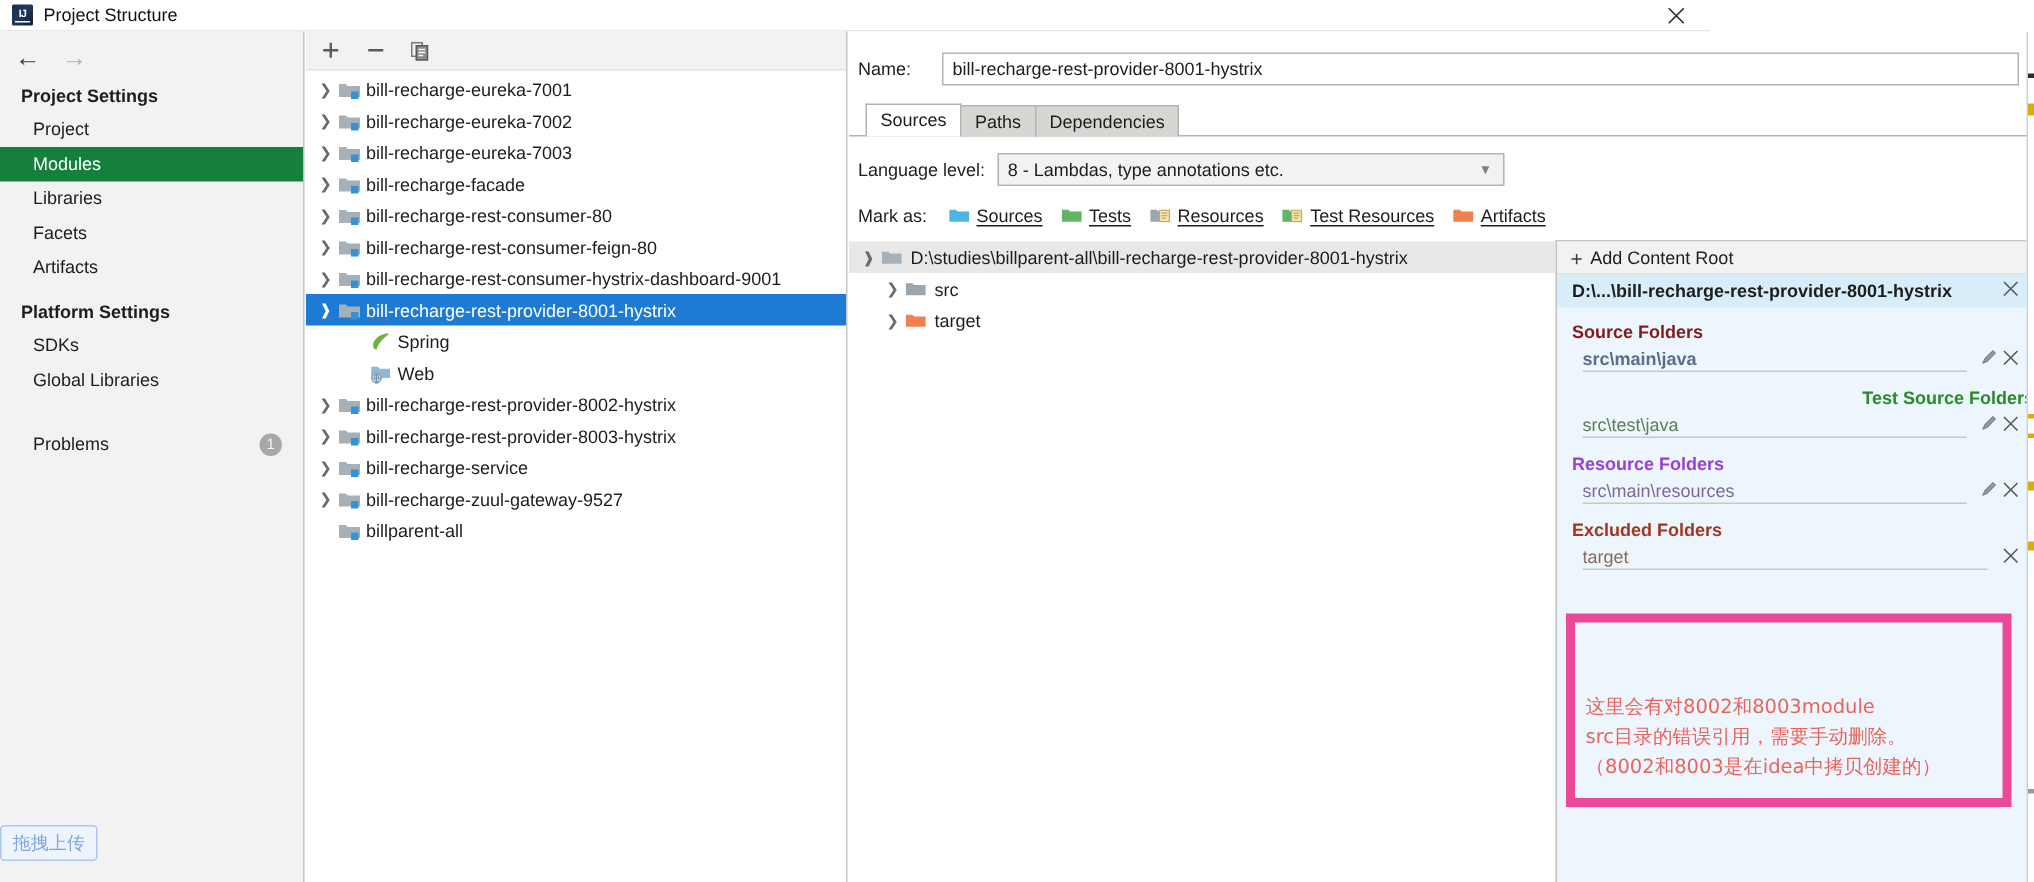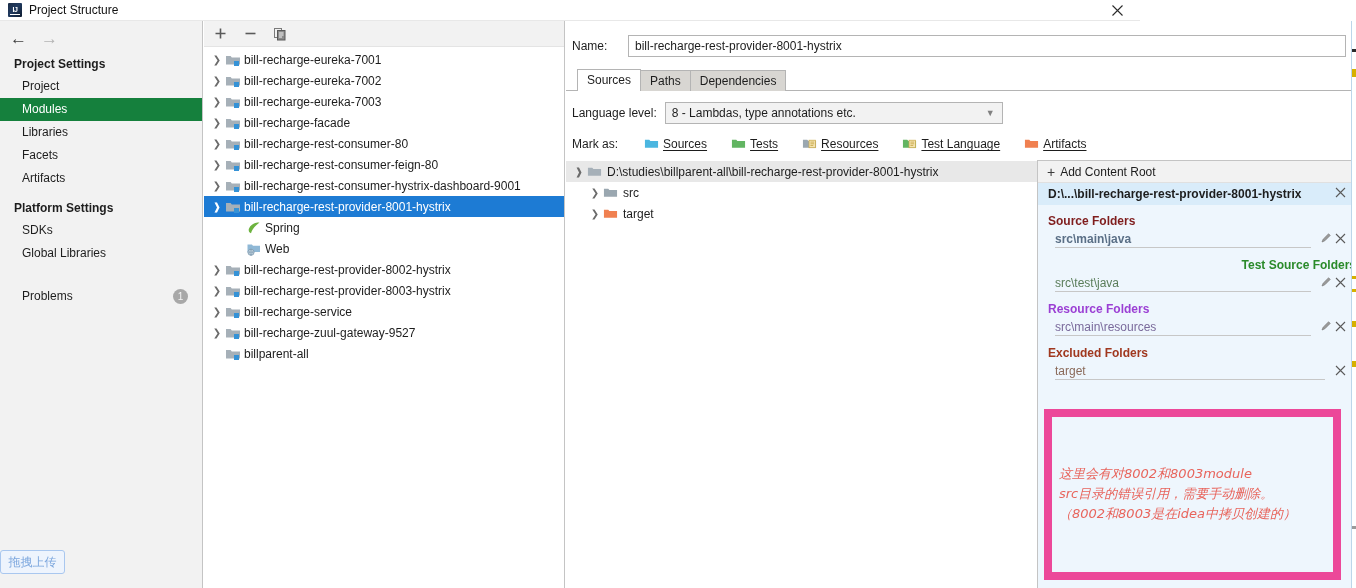--- a/index.html
+++ b/index.html
@@ -216,21 +216,21 @@
   }
   .langselect .chev {
     position: absolute; right: 7px; top: 50%;
     transform: translateY(-50%);
     color: #808080; font-size: 9px;
   }
 
   .markrow {
     display: flex; align-items: center;
     padding: 12px 0 0 6px;
-    gap: 12px;
+    gap: 0;
   }
   .marklabel { font-size: 12px; color: #1d1d1d; margin-right: 14px; }
   .markbtn {
     display: flex; align-items: center; gap: 3px;
     margin-right: 12px; cursor: pointer;
   }
   .markbtn .txt {
     font-size: 12px; color: #1d1d1d;
     text-decoration: underline; text-underline-offset: 2px;
     text-decoration-skip-ink: none;
@@ -296,25 +296,24 @@
   }
   .folderrow.src   .fname { color: #5a6f86; font-weight: bold; }
   .folderrow.test  .fname { color: #5a7d5a; }
   .folderrow.res   .fname { color: #7a6a9b; }
   .folderrow.excl  .fname { color: #8a6a5a; }
   .icon-btn { width: 14px; flex: none; cursor: pointer; text-align: center; }
 
   
   .annot {
     position: absolute; left: 1044px; top: 409px;
-    width: 297px; height: 171px;
-    border: 8px solid #ec4899;
+    width: 297px; height: 129px;
+    border: 6px solid #ec4899;
     background: transparent;
     z-index: 30;
-    font-style: italic;
   }
   .annot .lines {
     position: absolute; left: 7px; top: 47px;
     color: #e8645c;
     font-size: 13px;
     line-height: 20px;
     font-family: "DejaVu Sans", sans-serif;
     white-space: pre;
   }
 
@@ -615,21 +614,21 @@
       </div>
 
       <div class="markbtn">
         <span class="ico">
           <svg width="15" height="15" viewBox="0 0 16 16">
             <path d="M1 4 h4.6 l1.2 1.4 H15 V12.6 H1 Z" fill="#62b562"></path>
             <rect x="7.5" y="4.5" width="7" height="8" fill="#f5e4b0" stroke="#c9a94a" stroke-width="0.8"></rect>
             <path d="M9 6.5 H13 M9 8.3 H13 M9 10.1 H12" stroke="#c9a94a" stroke-width="0.9"></path>
           </svg>
         </span>
-        <span class="txt">Test Language</span>
+        <span class="txt">Test Resources</span>
       </div>
 
       <div class="markbtn">
         <span class="ico">
           <svg width="15" height="15" viewBox="0 0 16 16">
               <path d="M1 4 h4.6 l1.2 1.4 H15 V12.6 H1 Z" fill="#f08050"></path>
             </svg>
         </span>
         <span class="txt">Artifacts</span>
       </div>

